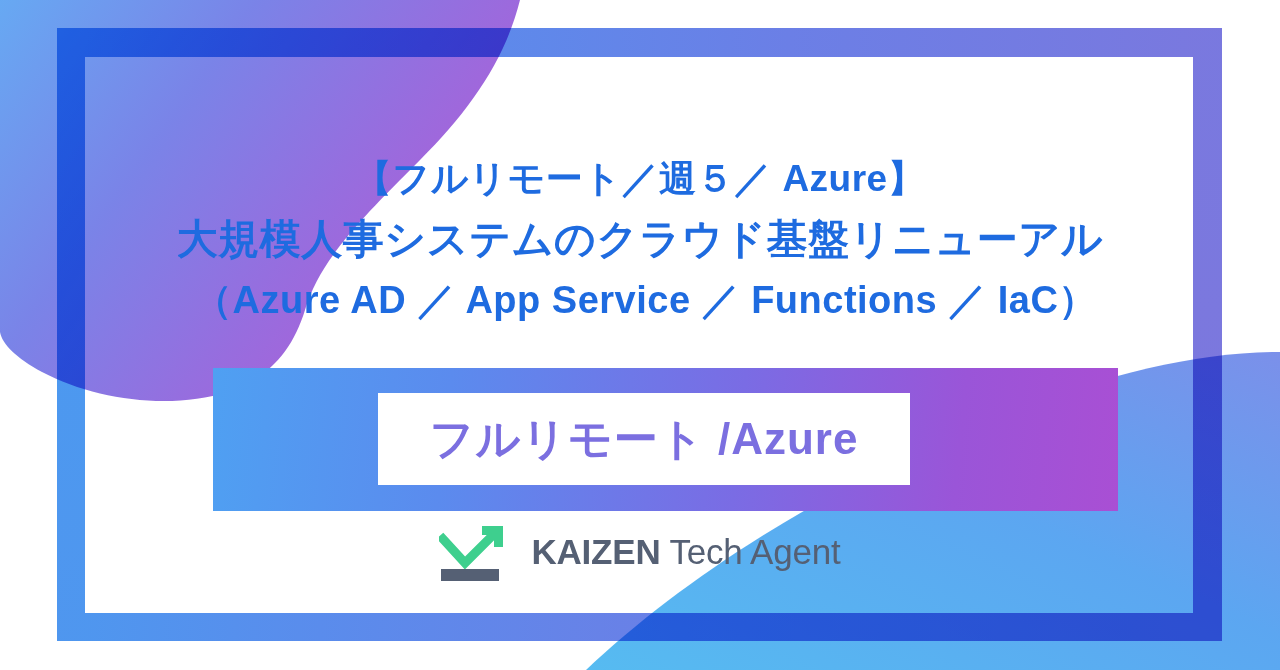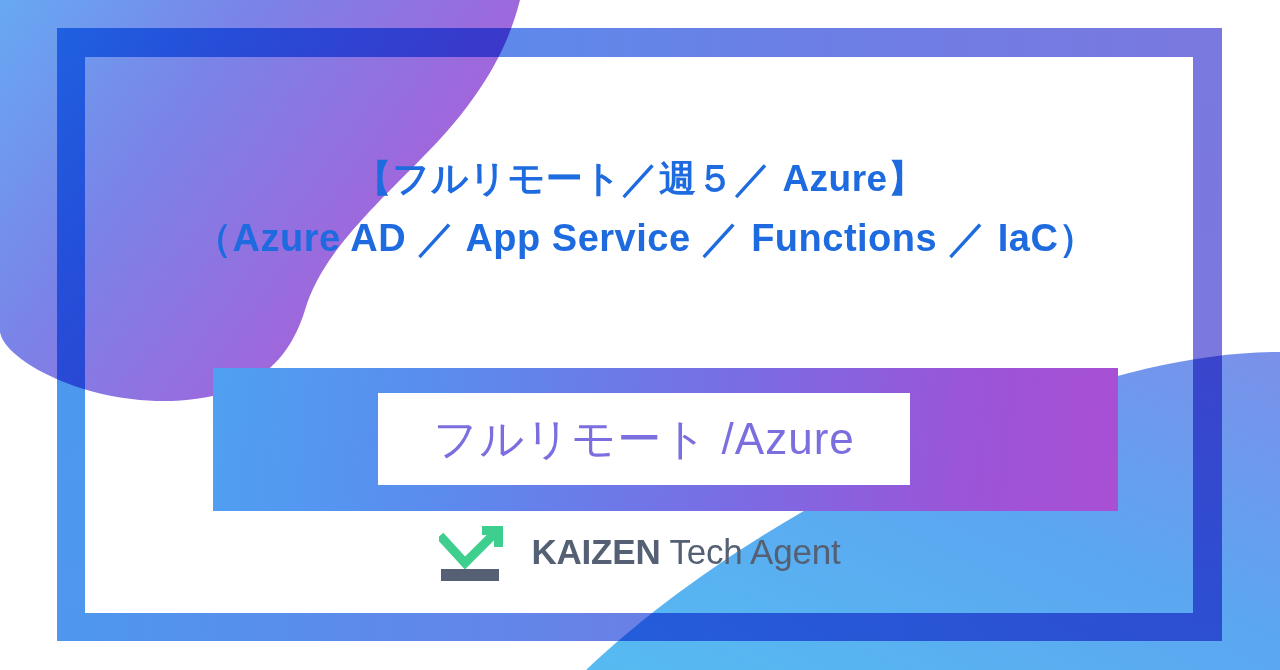--- a/index.html
+++ b/index.html
@@ -98,21 +98,21 @@
     height: 92px;
     background: #ffffff;
     display: flex;
     align-items: center;
     justify-content: center;
     z-index: 6;
   }
   #badge-text {
     color: #7b6fe0;
     font-size: 44px;
-    font-weight: 400;
+    font-weight: 700;
     letter-spacing: 1px;
     white-space: nowrap;
   }
 
   
   #logo {
     position: absolute;
     left: 0;
     top: 522px;
     width: 1280px;
@@ -177,20 +177,21 @@
       L 1280,670
       Z" fill="url(#gradBlobBR)" opacity="0.9"></path>
   </svg>
 
   <div id="badge-bar"></div>
 
   <div id="content">
 
     <div id="title-block">
       <span class="title-line" id="title-line-1">【フルリモート／週５／ Azure】</span>
+      <span class="title-line" id="title-line-2">大規模人事システムのクラウド基盤リニューアル</span>
       <span class="title-line" id="title-line-3">（Azure AD ／ App Service ／ Functions ／ IaC）</span>
     </div>
 
     <div id="badge-inner">
       <span id="badge-text">フルリモート /Azure</span>
     </div>
 
     <div id="logo">
       <svg id="logo-mark" viewBox="0 0 72 62" xmlns="http://www.w3.org/2000/svg">
 

